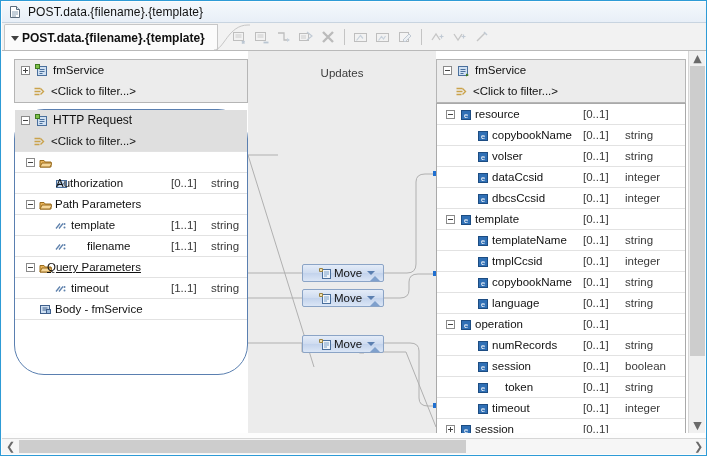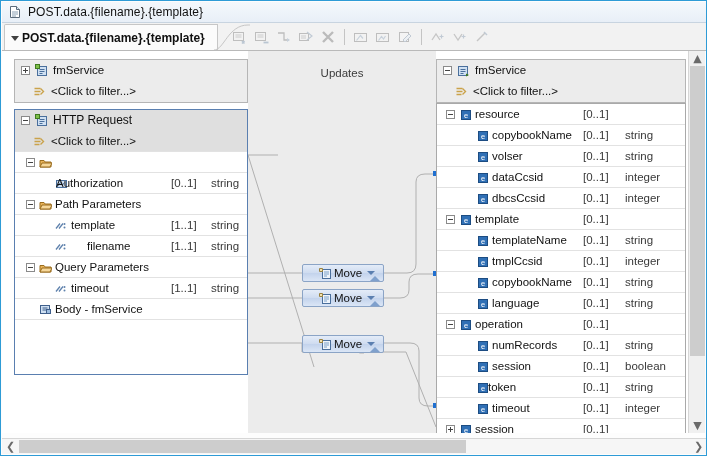--- a/index.html
+++ b/index.html
@@ -234,21 +234,21 @@
         <span class="ico" style="left:18px;">
           <svg width="13" height="13" viewBox="0 0 13 13">
             <path d="M1.5 3.5h6M1.5 6.5h6M1.5 9.5h5" stroke="#caa24a" stroke-width="1.4"></path>
             <path d="M7.5 3.5l3 3-3 3" fill="none" stroke="#caa24a" stroke-width="1.4"></path>
           </svg>
         </span>
         <span class="lbl" style="left:36px;">&lt;Click to filter...&gt;</span>
       </div>
     </div>
 
-    <div class="panel" style="left:12px;top:58px;width:234px;height:266px;border-color:#5a7fb0;">
+    <div class="panel" style="left:12px;top:58px;width:234px;height:266px;border-color:#5a7fb0;border-radius:30px;">
       <div class="row sel" style="border-bottom:none;">
         <span class="exp" style="left:6px;"></span>
         <span class="ico" style="left:20px;">
           <svg width="13" height="13" viewBox="0 0 13 13">
             <rect x="2.5" y="2.5" width="9" height="9" fill="#cfe0f2" stroke="#4a6f9c" stroke-width="1"></rect>
             <path d="M4.5 5.5h5M4.5 7.5h5M4.5 9.5h3" stroke="#4a6f9c" stroke-width="1"></path>
             <rect x="0.5" y="0.5" width="4" height="4" fill="#7fc04a" stroke="#3f7a1f" stroke-width="1"></rect>
           </svg>
         </span>
         <span class="lbl" style="left:38px;font-size:12px;">HTTP Request</span>
@@ -318,21 +318,21 @@
             <span class="typ" style="left: 196px;">string</span>
           </div>
           <div class="row">
             <span class="exp" style="left: 11px;"></span>
             <span class="ico" style="left: 24px;">
               <svg width="13" height="13" viewBox="0 0 13 13">
                 <path d="M1 4.5h4l1.2 1.5H12V11H1z" fill="#e9b45a" stroke="#9a6d1e" stroke-width="1"></path>
                 <path d="M1 11l2-4h10l-2 4z" fill="#f6d79a" stroke="#9a6d1e" stroke-width="1"></path>
               </svg>
             </span>
-            <span class="lbl" style="left: 40px;">Query Parameters</span>
+            <span class="lbl" style="left: 32px; text-decoration: underline;">Query Parameters</span>
           </div>
           <div class="row">
             <span class="ico" style="left: 40px;">
               <svg width="13" height="13" viewBox="0 0 13 13">
                 <path d="M1 9.5l4-5M4 9.5l4-5" stroke="#5f82ad" stroke-width="1.3"></path>
                 <circle cx="9.5" cy="5" r="1" fill="#5f82ad"></circle>
                 <circle cx="9.5" cy="8.5" r="1" fill="#5f82ad"></circle>
               </svg>
             </span>
             <span class="lbl" style="left: 56px;">timeout</span>
@@ -520,21 +520,21 @@
             <span class="card" style="left: 146px;">[0..1]</span>
             <span class="typ" style="left: 188px;">boolean</span>
           </div>
           <div class="row">
             <span class="ico" style="left: 39px;">
               <svg width="13" height="13" viewBox="0 0 13 13">
                 <rect x="2.5" y="2.5" width="9" height="9" fill="#2f6fb5" stroke="#1c4c82" stroke-width="1"></rect>
                 <text x="7" y="9.6" font-size="7.5" font-family="Liberation Sans" fill="#ffffff" text-anchor="middle">e</text>
               </svg>
             </span>
-            <span class="lbl" style="left: 51px;">token</span>
+            <span class="lbl" style="left: 68px;">token</span>
             <span class="card" style="left: 146px;">[0..1]</span>
             <span class="typ" style="left: 188px;">string</span>
           </div>
           <div class="row">
             <span class="ico" style="left: 39px;">
               <svg width="13" height="13" viewBox="0 0 13 13">
                 <rect x="2.5" y="2.5" width="9" height="9" fill="#2f6fb5" stroke="#1c4c82" stroke-width="1"></rect>
                 <text x="7" y="9.6" font-size="7.5" font-family="Liberation Sans" fill="#ffffff" text-anchor="middle">e</text>
               </svg>
             </span>

